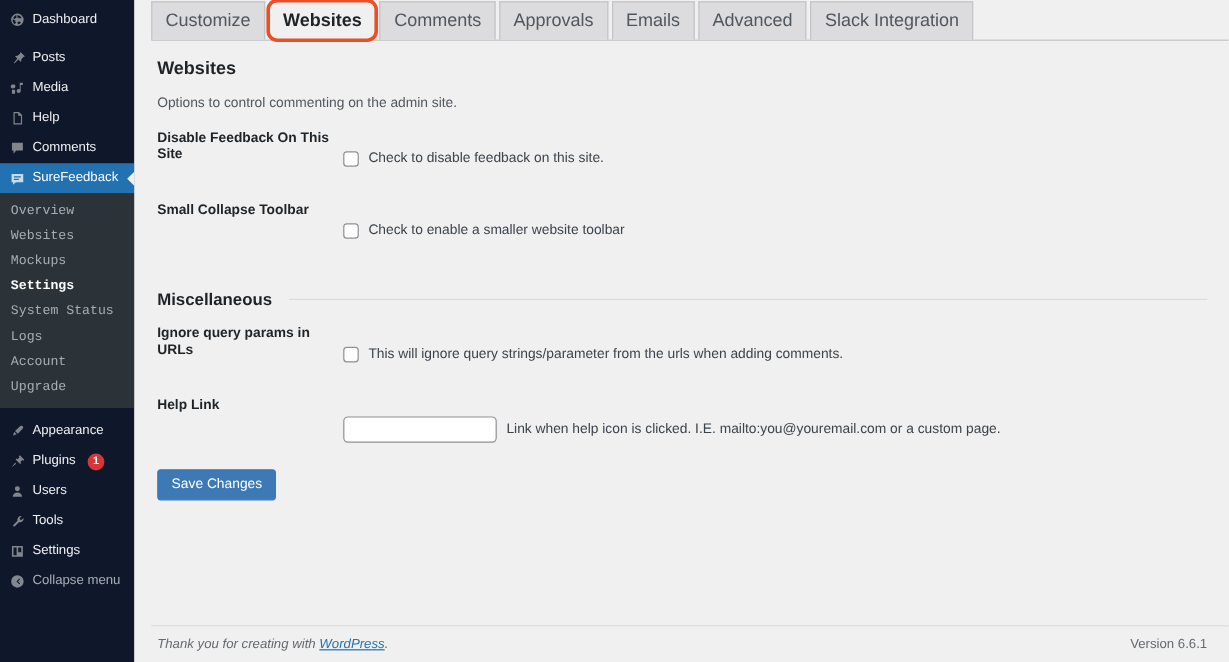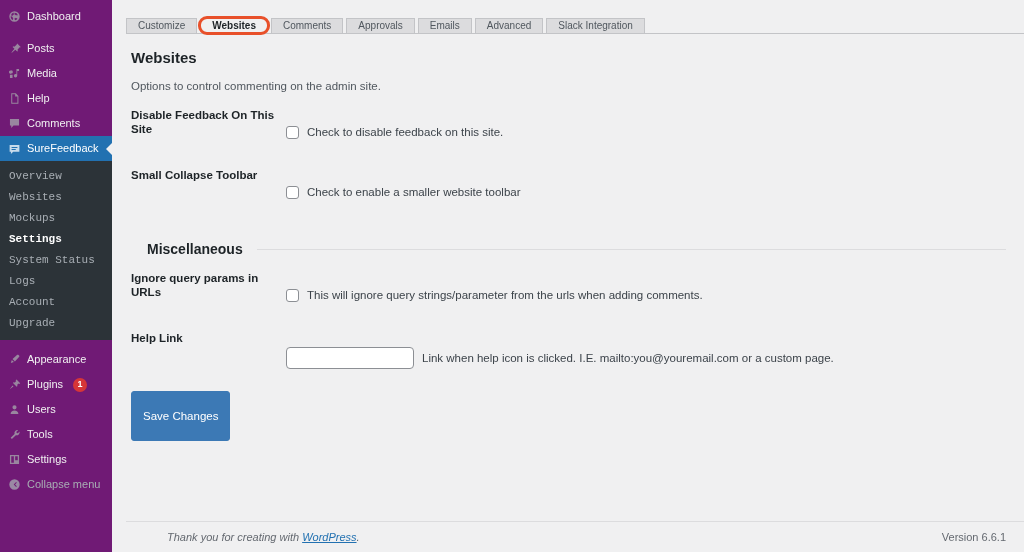--- a/index.html
+++ b/index.html
@@ -12,21 +12,21 @@
     font-family: "Liberation Sans", sans-serif;
     -webkit-font-smoothing: antialiased;
   }
 
   .app { display: flex; width: 1024px; height: 552px; }
 
   
   .sidebar {
     width: 112px;
     flex: 0 0 112px;
-    background: #701a75;
+    background: #0f172a;
     color: #f0f0f1;
     font-size: 11px;
     padding-top: 4px;
     position: relative;
     overflow: hidden;
   }
   .menu-item {
     display: flex;
     align-items: center;
     gap: 6px;
@@ -127,27 +127,27 @@
   .tabline {
     position: absolute;
     left: 0; right: 0; top: 33px;
     height: 1px;
     background: #c3c4c7;
     z-index: 1;
   }
   .tab {
     display: flex;
     align-items: center;
-    height: 15px;
+    height: 32px;
     padding: 0 11px;
     background: #dcdcde;
     border: 1px solid #c3c4c7;
     border-bottom: none;
     color: #50575e;
-    font-size: 10px;
+    font-size: 15px;
     line-height: 1;
     cursor: pointer;
     white-space: nowrap;
     position: relative;
   }
   .tab.active {
     background: #f0f0f1;
     color: #1d2327;
     font-weight: 700;
     border-color: #c3c4c7;
@@ -177,21 +177,21 @@
     margin: 9px 0 0 0;
     font-size: 11.5px;
     color: #50575e;
     line-height: 16px;
   }
 
   .misc-head {
     display: flex;
     align-items: center;
     gap: 14px;
-    margin: 27px 0 0 16px;
+    margin: 27px 0 0 0;
   }
   .misc-head h2 {
     margin: 0;
     font-size: 14px;
     font-weight: 600;
     color: #1d2327;
     white-space: nowrap;
   }
   .misc-head .rule {
     flex: 1 1 auto;
@@ -240,21 +240,21 @@
     border-radius: 4px;
     background: #fff;
     font-size: 11.5px;
     color: #2c3338;
     font-family: "Liberation Sans", sans-serif;
   }
 
   .btn-primary {
     display: inline-block;
     margin-top: 8px;
-    padding: 17px 11px;
+    padding: 5px 11px;
     background: #3c79b5;
     border: 1px solid #3c79b5;
     border-radius: 3px;
     color: #fff;
     font-size: 11.5px;
     line-height: 14px;
     font-family: "Liberation Sans", sans-serif;
     cursor: pointer;
   }
 
@@ -262,21 +262,21 @@
   .footer {
     flex: 0 0 auto;
     display: flex;
     align-items: center;
     justify-content: space-between;
     border-top: 1px solid #dcdcde;
     padding: 9px 18px 9px 5px;
     font-size: 11px;
     color: #646970;
   }
-  .footer .left { font-style: italic; margin-left: 36px; }
+  .footer .left { font-style: italic; }
   .footer a { color: #2271b1; }
   .footer .right { font-style: normal; }
 </style>
 </head>
 <body>
 
 <div class="app">
 
   <nav class="sidebar">
 

